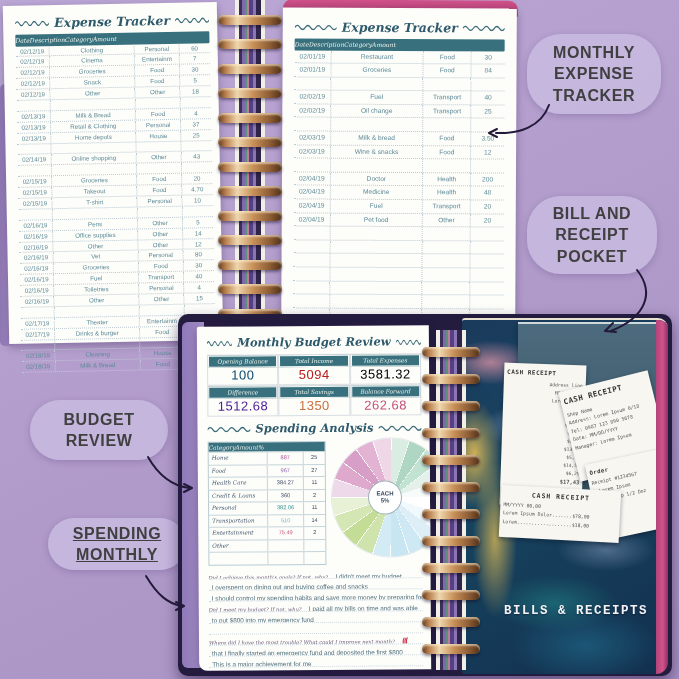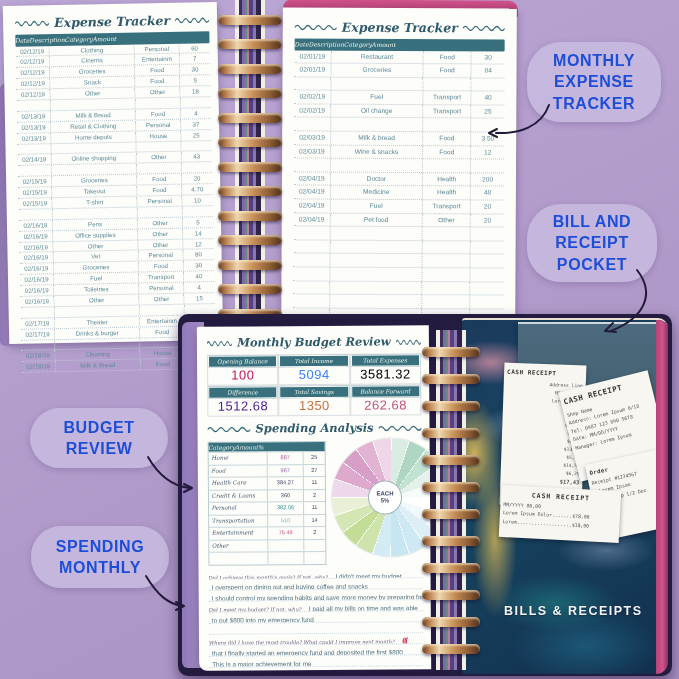--- a/index.html
+++ b/index.html
@@ -109,46 +109,46 @@
       radial-gradient(ellipse 80px 36px at 85% 45%, rgba(22,70,110,.9), transparent 70%),
       radial-gradient(ellipse 120px 60px at 50% 15%, rgba(37,78,130,.55), transparent 75%),
       linear-gradient(150deg,#1b3a5c 0%,#174560 40%,#122f4e 100%);
   }
   .pink-edge { position:absolute; right:0; top:0; width:12px; height:100%;
     background:linear-gradient(90deg,#b2447a,#d2528b 55%,#8e3361); }
   .pocket { position:absolute; left:56px; top:2px; width:140px; height:190px;
     background:linear-gradient(#4d6b7e,#35525f); border-top:2px solid #cfd8da;
     box-shadow:0 3px 6px rgba(10,20,40,.4); }
   .cover-label { position:absolute; left:42px; top:284px; color:#f5f3f8; font-weight:bold;
-    font-size:12.5px; letter-spacing:1.5px; text-shadow:0 1px 2px rgba(0,0,20,.4); }
+    font-size:12.5px; letter-spacing:1.5px; text-shadow:0 1px 2px rgba(0,0,20,.4);font-family:Liberation Mono, monospace; }
 
   .receipt { position:absolute; background:#f7f6f1; color:#555; font-family:"DejaVu Sans Mono", monospace;
     box-shadow:0 2px 4px rgba(10,20,40,.45); overflow:hidden; padding:4px 3px; }
   .receipt .rc-title { font-weight:bold; color:#333; letter-spacing:.5px; }
   .receipt .rc-line { white-space:nowrap; overflow:hidden; }
   .r1 { left:40px; top:44px; width:82px; height:142px; transform:rotate(2deg); font-size:4.6px; line-height:1.75; }
   .r1 .rc-title { font-size:6px; margin-bottom:2px; }
   .r1 .rc-line { text-align:right; }
   .r1 .rc-line:nth-last-child(-n+2) { font-weight:bold; font-size:5.4px; }
   .r2 { left:106px; top:60px; width:92px; height:92px; transform:rotate(-14deg); font-size:4.8px; line-height:1.8; }
   .r2 .rc-title { font-size:7.5px; margin-bottom:3px; }
   .r3 { left:130px; top:136px; width:78px; height:78px; transform:rotate(-12deg); font-size:4.8px; line-height:1.9; }
   .r3 .rc-title { font-size:5.6px; }
   .r4 { left:38px; top:168px; width:120px; height:52px; transform:rotate(3deg); font-size:4.8px; line-height:1.8; }
   .r4 .rc-title { font-size:6.4px; text-align:center; letter-spacing:1px; }
 
   
   .callout { position:absolute; background:rgba(199,184,224,.92); border-radius:34px;
     display:flex; flex-direction:column; align-items:center; justify-content:center;
-    color:#1d4ed8; font-size:16px; font-weight:600; letter-spacing:.6px; line-height:1.32; text-align:center;
-    box-shadow:0 2px 6px rgba(80,50,120,.25);margin-top:8px; }
+    color:#404040; font-size:16px; font-weight:600; letter-spacing:.6px; line-height:1.32; text-align:center;
+    box-shadow:0 2px 6px rgba(80,50,120,.25); }
   .co-met { left:527px; top:34px; width:134px; height:80px; }
   .co-bill { left:527px; top:196px; width:130px; height:78px; }
   .co-budget { left:30px; top:400px; width:138px; height:60px; border-radius:30px; }
-  .co-spending { left:31px; top:518px; width:138px; height:62px; border-radius:30px; }
+  .co-spending { left:48px; top:518px; width:138px; height:52px; border-radius:30px;text-decoration:underline; }
 
   .arrows { position:absolute; left:0; top:0; width:679px; height:679px; pointer-events:none; z-index:60; }
   .arrows path { fill:none; stroke:#231a3a; stroke-width:2; stroke-linecap:round; stroke-linejoin:round; }
 
   .z1 { z-index:1; } .z2 { z-index:2; } .z3 { z-index:3; } .z4 { z-index:4; } .z5 { z-index:5; }
 </style>
 </head>
 <body>
 
 <div class="stage">
@@ -596,26 +596,26 @@
         </svg>
       <div class="script-title b-title">Monthly Budget Review</div>
       <svg class="wave" viewBox="0 0 56 7" preserveAspectRatio="none">
           <path d="M0,4 q3.5,-4 7,0 t7,0 t7,0 t7,0 t7,0 t7,0 t7,0 t7,0"></path>
         </svg>
     </div>
     <div class="summary">
 
         <div class="sum-cell">
           <div class="sum-label">Opening Balance</div>
-          <div class="sum-value" style="color: #be185d;">100</div>
+          <div class="sum-value" style="color: #0c4a6e;">100</div>
         </div>
 
         <div class="sum-cell">
           <div class="sum-label">Total Income</div>
-          <div class="sum-value" style="color: #3b82f6;">5094</div>
+          <div class="sum-value" style="color: #b91c1c;">5094</div>
         </div>
 
         <div class="sum-cell">
           <div class="sum-label">Total Expenses</div>
           <div class="sum-value" style="color: #000000;">3581.32</div>
         </div>
 
         <div class="sum-cell">
           <div class="sum-label">Difference</div>
           <div class="sum-value" style="color: #4c1d95;">1512.68</div>

